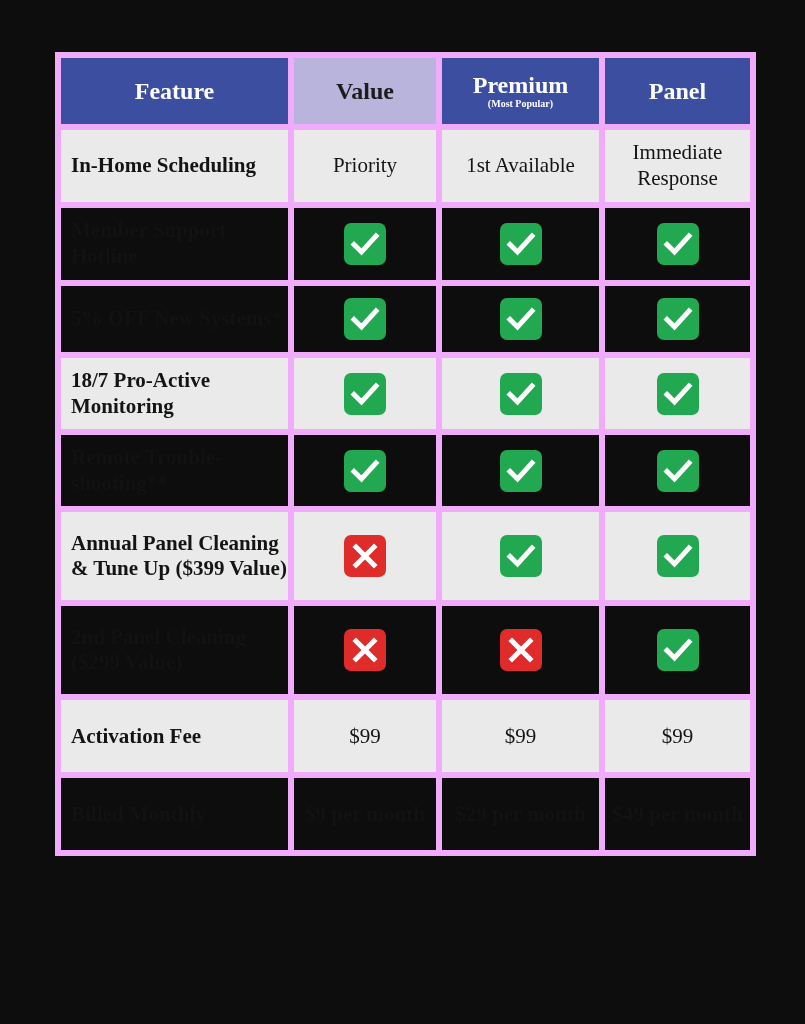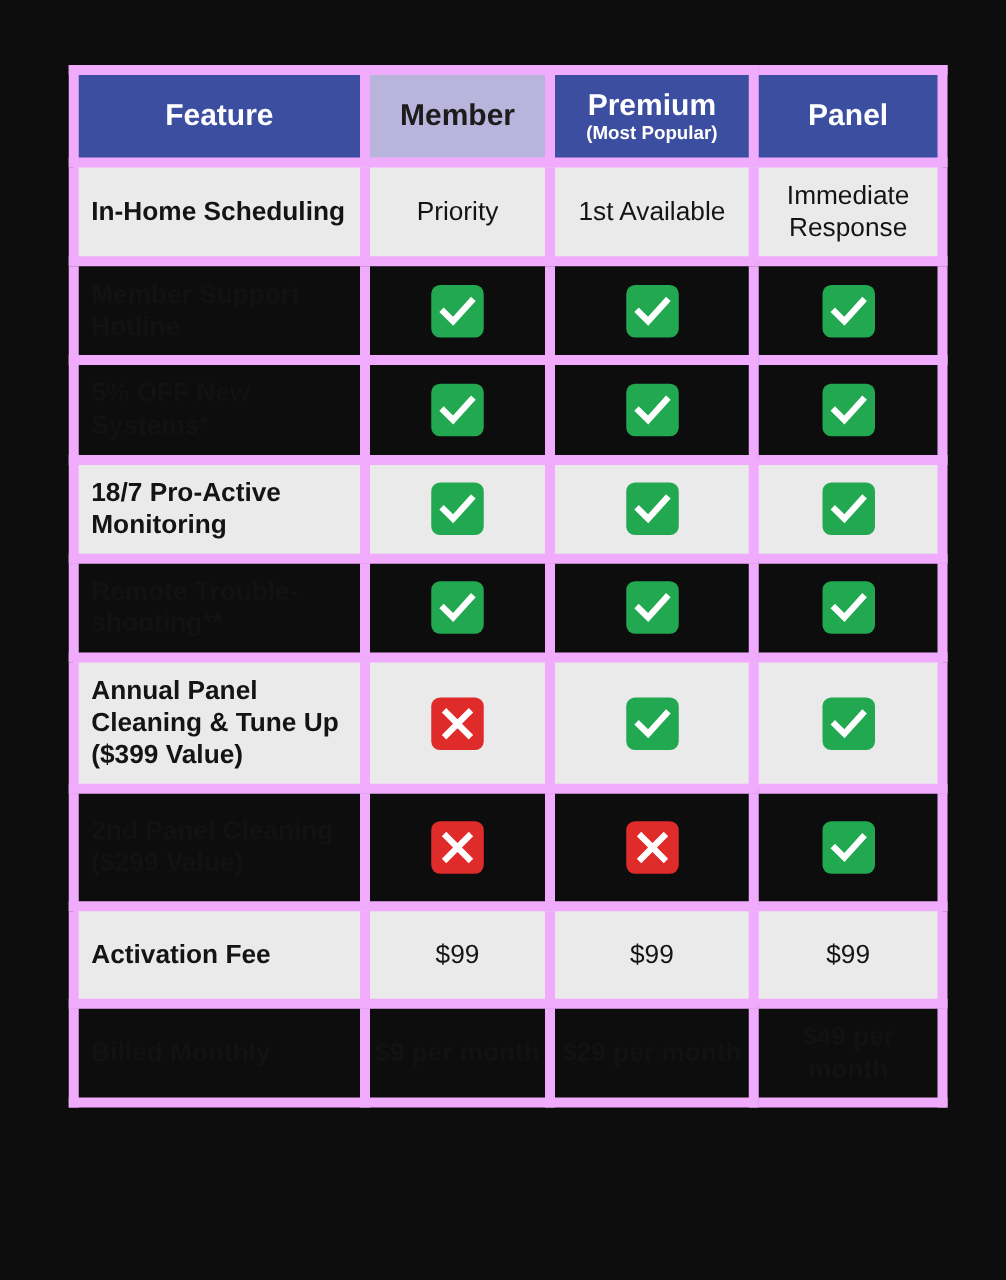--- a/index.html
+++ b/index.html
@@ -29,38 +29,39 @@
     border-collapse: collapse;
     width: 695px;
     table-layout: fixed;
   }
   table.pricing col.c-feature { width: 233px; }
   table.pricing col.c-basic   { width: 148px; }
   table.pricing col.c-premium { width: 163px; }
   table.pricing col.c-elite   { width: 151px; }
 
   th, td {
-    border: 8px solid #f0abfc;
+    border: 6px solid #f0abfc;
     padding: 0;
     vertical-align: middle;
+    font-family: Liberation Serif, serif;
   }
 
   
   .hdr {
     height: 66px;
     text-align: center;
     color: #ffffff;
     font-weight: bold;
   }
   .hdr-feature { background: #3b4ea0; font-size: 24px; }
   .hdr-basic   { background: #b8b4dc; color: #1c1c1c; font-size: 24px; }
   .hdr-premium { background: #3b4ea0; font-size: 24px; line-height: 1.0; }
   .hdr-premium .sub {
     display: block;
-    font-size: 15px;
+    font-size: 10px;
     font-weight: bold;
     margin-top: 2px;
   }
   .hdr-elite   { background: #3b4ea0; font-size: 24px; }
 
   
   tr.light td { background: #eaeaea; color: #141414; }
   tr.dark  td { background: #0d0d0d; color: #121212; }
 
   td.feature {
@@ -110,21 +111,21 @@
         <col class="c-basic">
         <col class="c-premium">
         <col class="c-elite">
       </colgroup>
       <thead>
         <tr>
           <th class="hdr hdr-feature">
             <span>Feature</span>
           </th>
           <th class="hdr hdr-basic">
-            <span>Member</span>
+            <span>Value</span>
           </th>
           <th class="hdr hdr-premium">
             <span>Premium</span>
             <span class="sub">(Most Popular)</span>
           </th>
           <th class="hdr hdr-elite">
             <span>Panel</span>
           </th>
         </tr>
       </thead>

